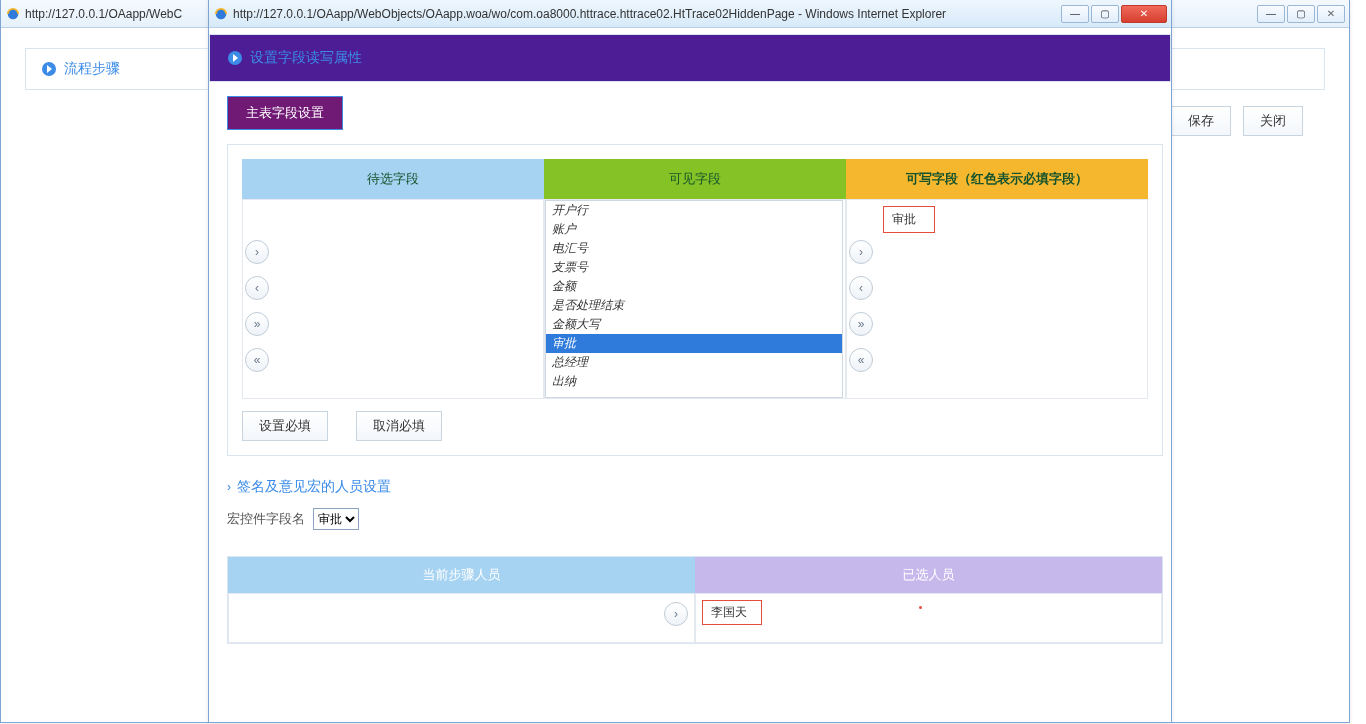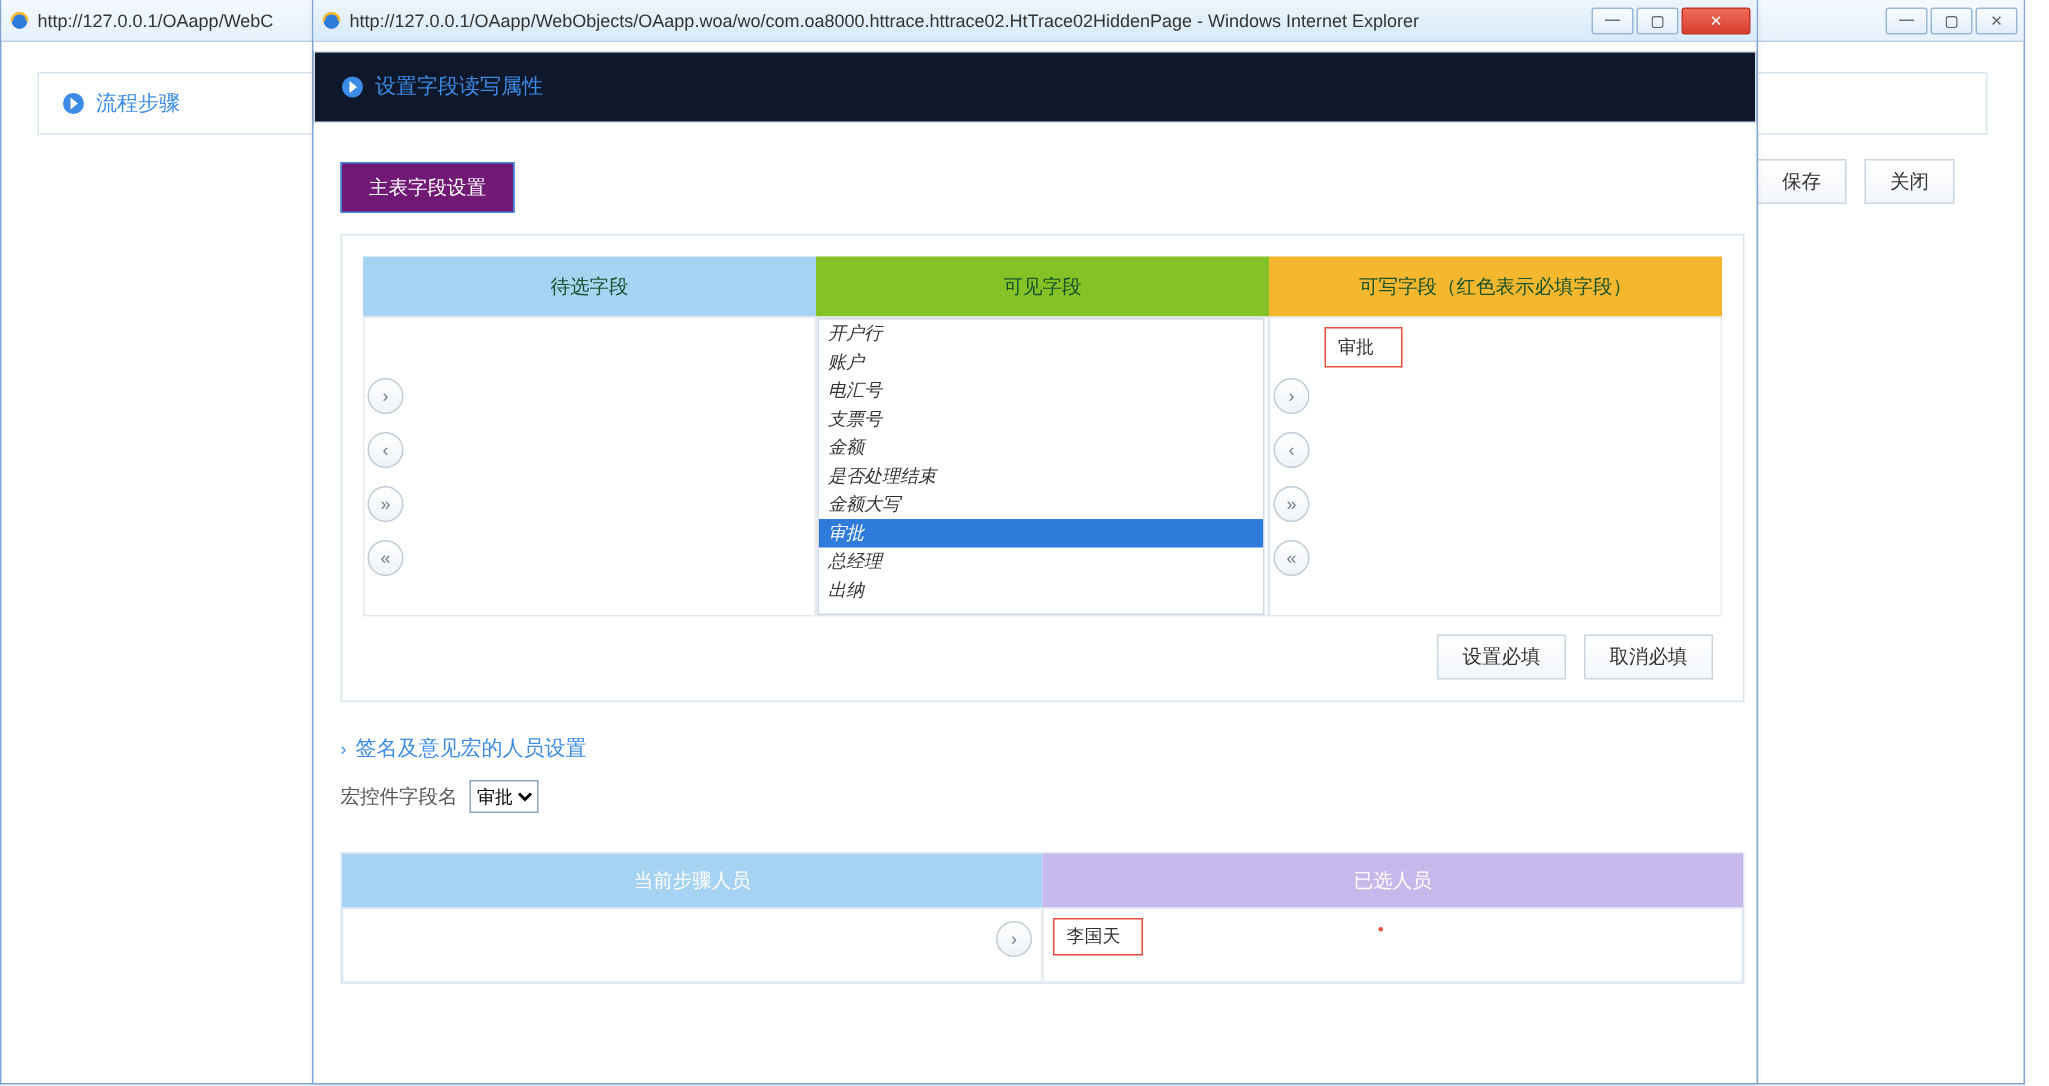--- a/index.html
+++ b/index.html
@@ -96,42 +96,42 @@
 
 .fg-window { left: 208px; top: -1px; width: 964px; height: 724px; z-index: 2; }
 .fg-content { display:flex; flex-direction:column; height: calc(100% - 28px); }
 .scroll-area {
   flex:1; overflow-y:scroll; padding: 0 8px 8px 18px;
 }
 
 .section-title-panel {
   border:1px solid #d9e5f1;
   padding:14px 18px;
-  margin: 6px 0 24px 0;
-  background:#0f172a;
+  margin: 6px 0 12px 0;
+  background:#4c1d95;
   display:flex; align-items:center;
 }
 
 .primary-btn {
   background:#701a75; color:#fff; border:1px solid #3b8be7;
   height:34px; padding:0 18px; font-size:13px;
   display:inline-flex; align-items:center;
 }
 .config-box {
   border:1px solid #d9e5f1; background:#fff;
   padding: 14px;
 }
 .tri-header { display:flex; }
 .tri-header .col {
   flex:1; height:40px; display:flex; align-items:center; justify-content:center;
   font-size:13px; color:#14532d;
 }
 .col-pending { background:#a6d3f2; color:#fff;}
 .col-visible { background:#85c226; color:#fff;}
-.col-writable { background:#f5b72d; color:#fff;}
+.col-writable { background:#f5b72d; color:#fff;font-weight:bold;}
 .tri-body { display:flex; border-top:none; }
 .tri-body .cell {
   flex:1; height:200px; border:1px solid #e3e9ef;
   position:relative; overflow:hidden;
 }
 .listbox {
   position:absolute; left:30px; right:2px; top:0; bottom:0;
   border:1px solid #cfd8e2; overflow-y:scroll; font-size:12px;
 }
 .listbox .opt { padding:1px 6px; color:#333; white-space:nowrap; }
@@ -145,21 +145,21 @@
   border:1px solid #c0cbd6; background:linear-gradient(#fff,#eef3f8);
   display:flex; align-items:center; justify-content:center; color:#6b7a8a;
   font-size:12px;
 }
 .writable-chip {
   display:inline-block;
   border:1px solid #e74c3c; color:#333;
   padding:4px 18px 4px 8px; margin:6px 6px;
   font-size:12px;
 }
-.action-row { display:flex; justify-content:flex-end; gap:12px; padding:12px 6px 0 0;}
+.action-row { display:flex; gap:28px; padding:12px 6px 0 0;}
 
 .sub-section {
   margin-top:22px;
 }
 .sub-heading { display:flex; align-items:center; gap:6px; color:#3b8be7; font-size:14px; margin-bottom:12px;}
 .caret { color:#3b8be7; font-size:12px; }
 .form-row { display:flex; align-items:center; gap:8px; font-size:13px; color:#555; margin-bottom:26px;}
 select {
   height:22px; border:1px solid #8aa4c0; font-size:12px; background:#fff;
 }

